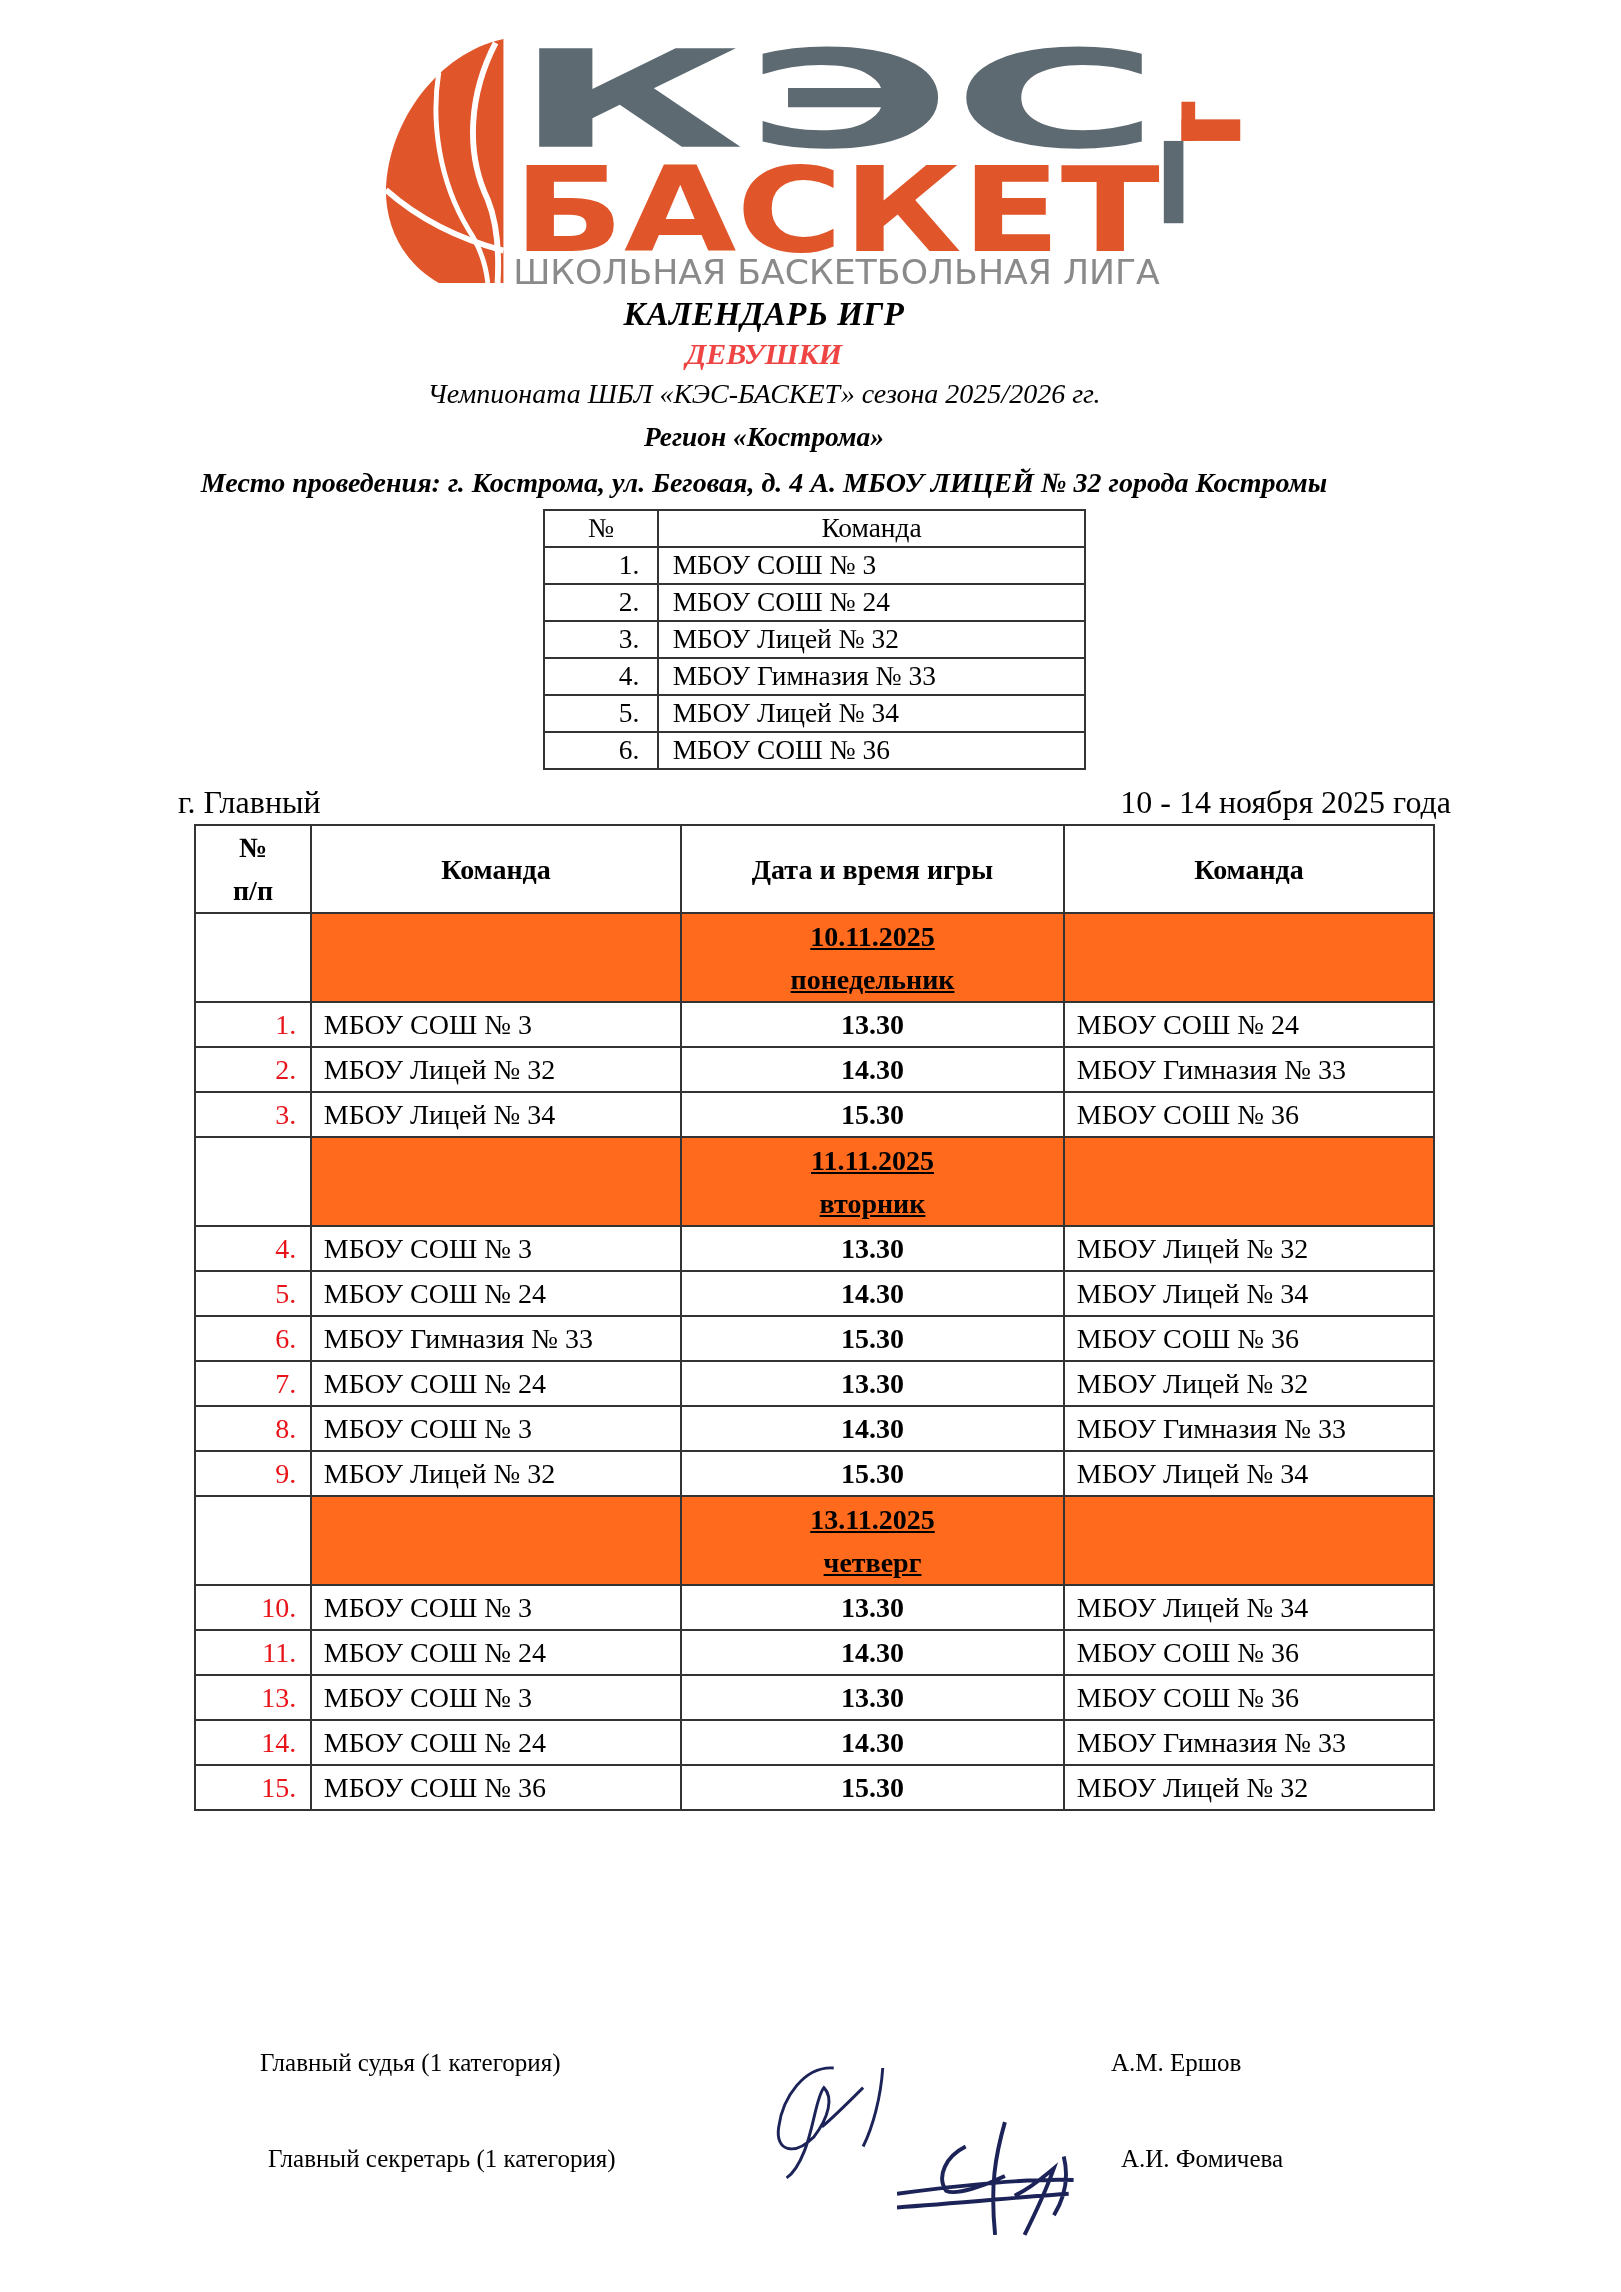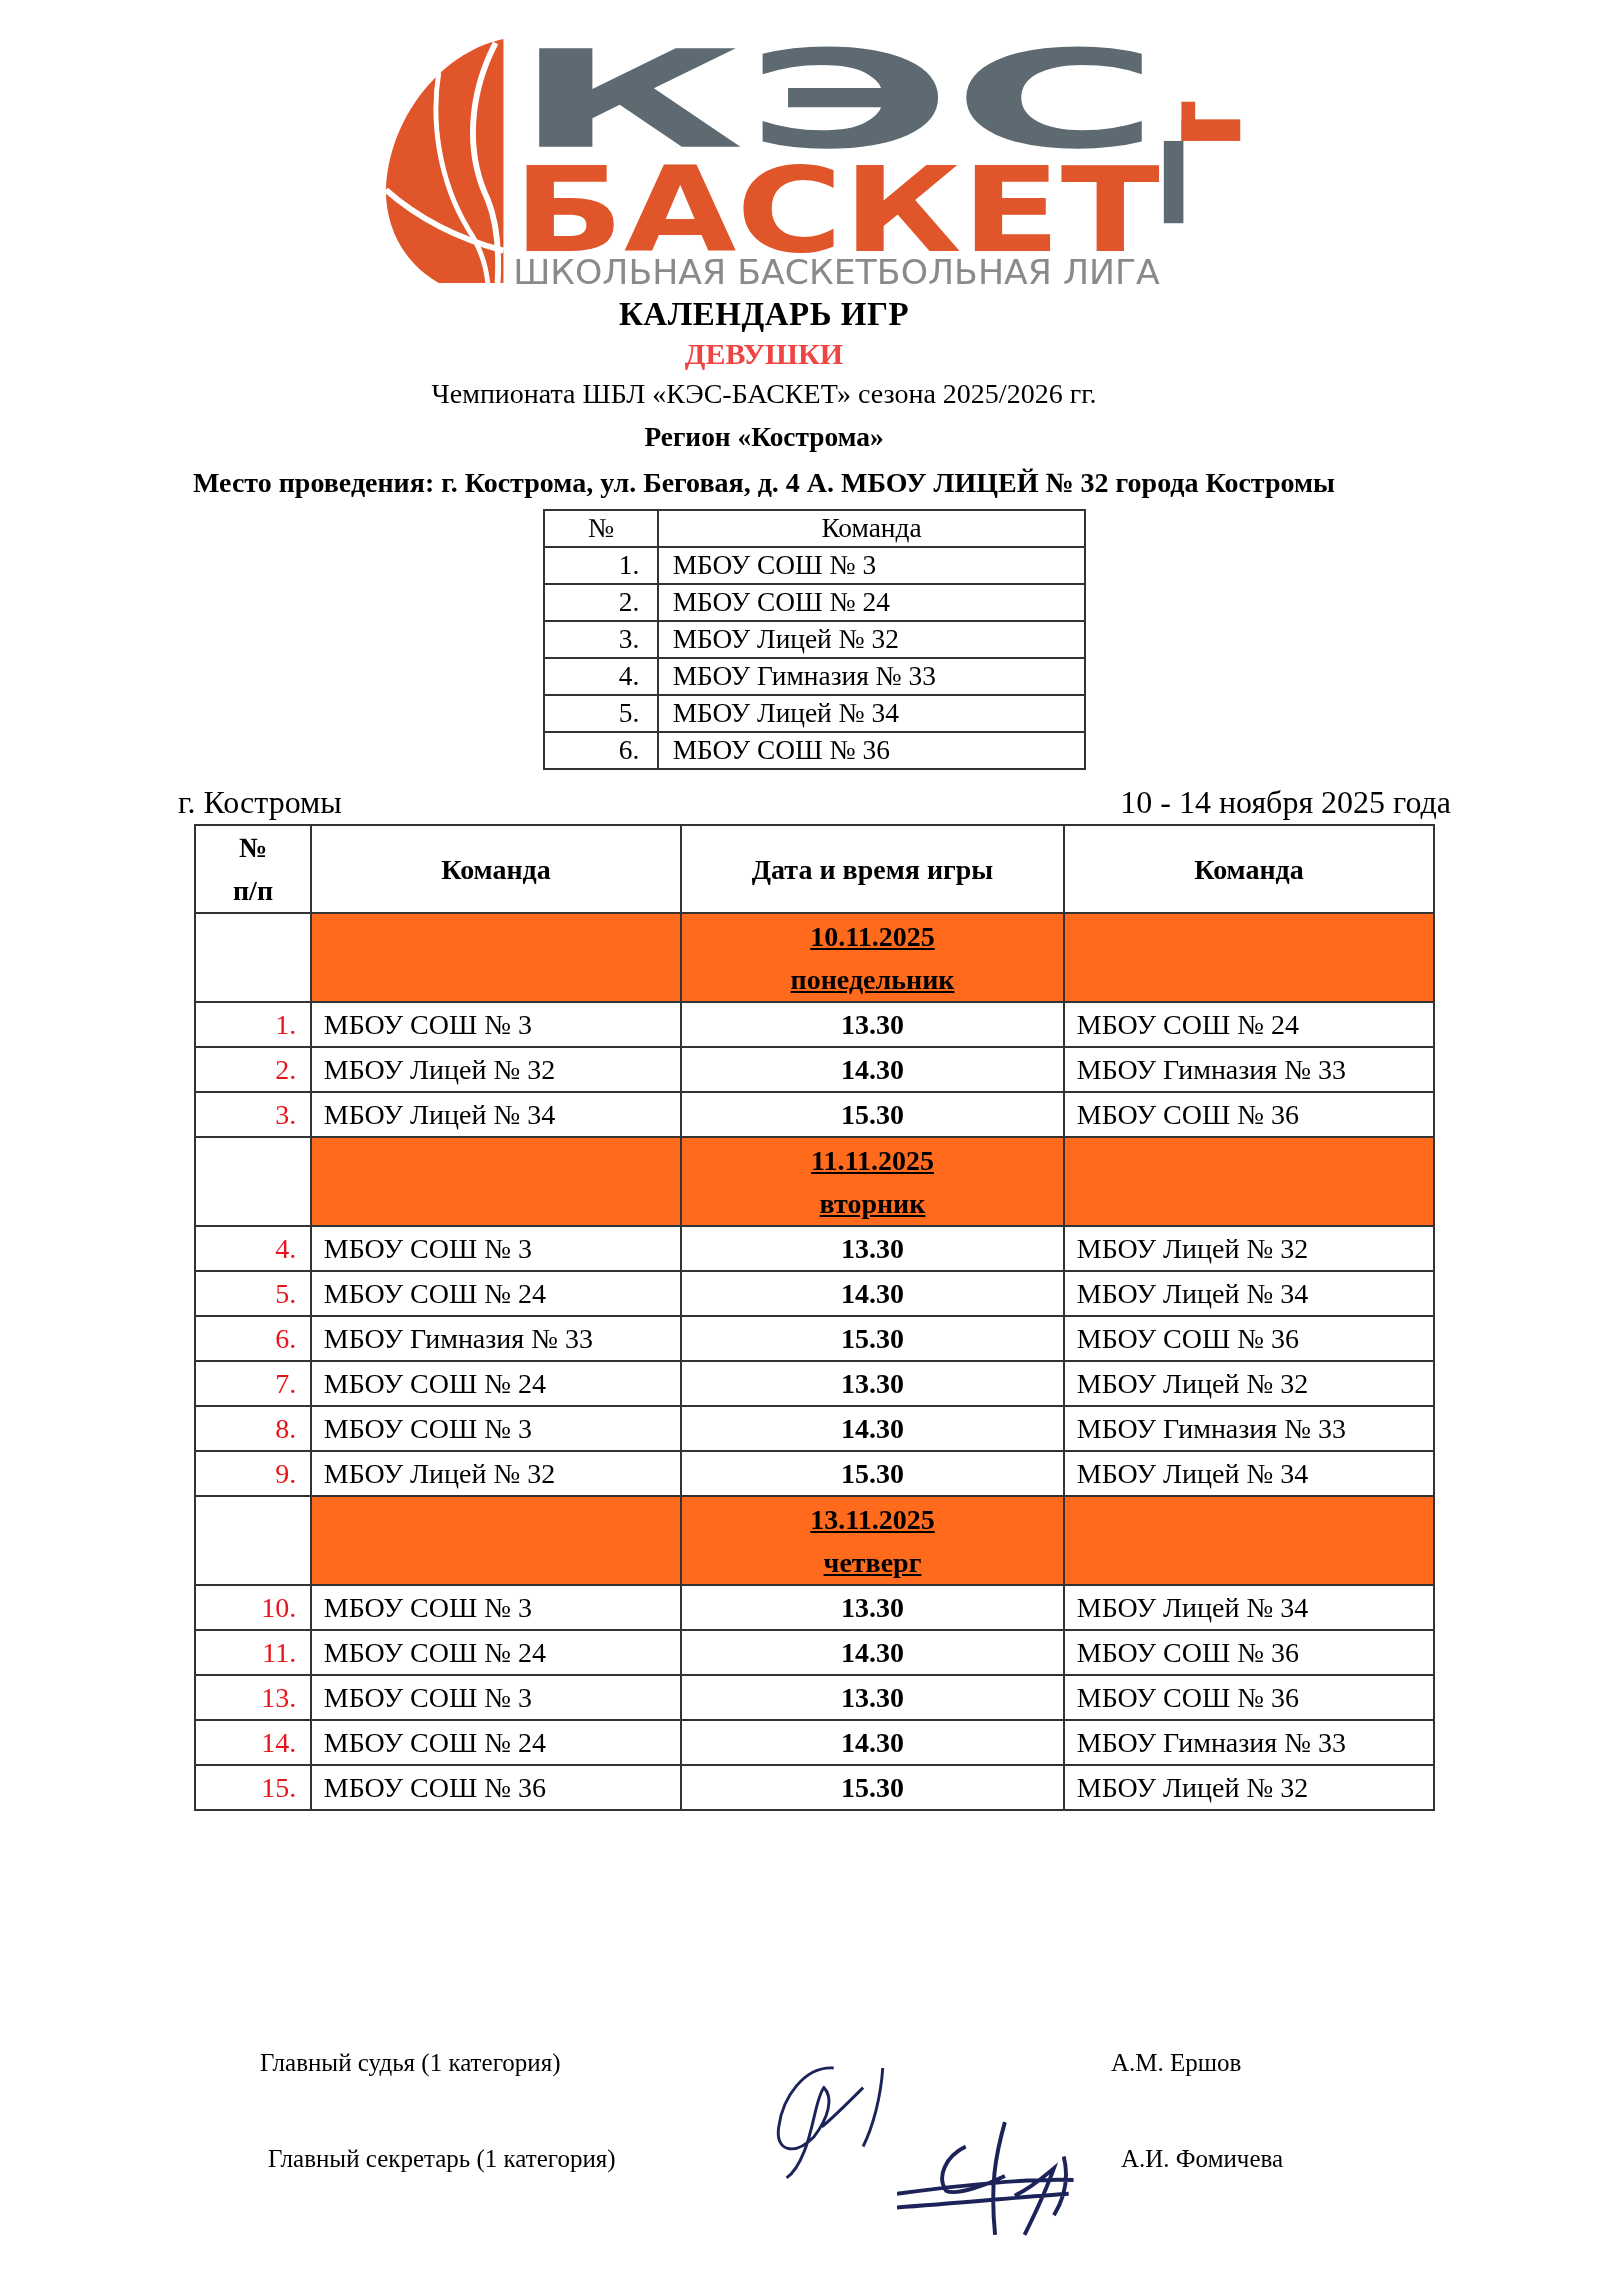--- a/index.html
+++ b/index.html
@@ -1,19 +1,19 @@
 <!DOCTYPE html>
 <html><head>
 <meta charset="utf-8">
 <style>
   html, body { margin:0; padding:0; background:#ffffff; }
   body { width:1621px; height:2293px; position:relative; overflow:hidden;
          font-family:"Liberation Serif", "DejaVu Serif", serif; color:#000; }
   .abs { position:absolute; }
-  .center-line { position:absolute; left:0; width:1528px; text-align:center; white-space:nowrap; }
+  .center-line { position:absolute; left:0; width:1528px; text-align:center; white-space:nowrap;font-style:italic; }
   #logo { position:absolute; left:380px; top:33px; width:872px; height:257px; }
   .t-title { top:296px; font-size:33px; font-weight:bold; letter-spacing:0.5px; }
   .t-sub { top:337px; font-size:30px; font-weight:bold; color:#ef4444; }
   .t-champ { top:378px; font-size:28px; }
   .t-region { top:422px; font-size:27.4px; font-weight:bold; }
   .t-place { top:467px; font-size:28px; font-weight:bold; }
 
   table { border-collapse:collapse; }
   #teams { position:absolute; left:543px; top:509px; width:543px; font-size:27.4px; }
   #teams td, #teams th { border:2px solid #333; height:35px; padding:0; line-height:35px; }
@@ -98,21 +98,21 @@
         <td class="n">5.</td>
         <td class="nm">МБОУ Лицей № 34</td>
       </tr>
       <tr>
         <td class="n">6.</td>
         <td class="nm">МБОУ СОШ № 36</td>
       </tr>
     </tbody>
 </table>
 
-<div class="abs city">г. Костромы</div>
+<div class="abs city">г. Главный</div>
 <div class="abs dates">10 - 14 ноября 2025 года</div>
 
 <table id="sched">
   <colgroup>
     <col style="width:116px">
       <col style="width:370px">
       <col style="width:383px">
       <col style="width:370px">
   </colgroup>
   <thead>

